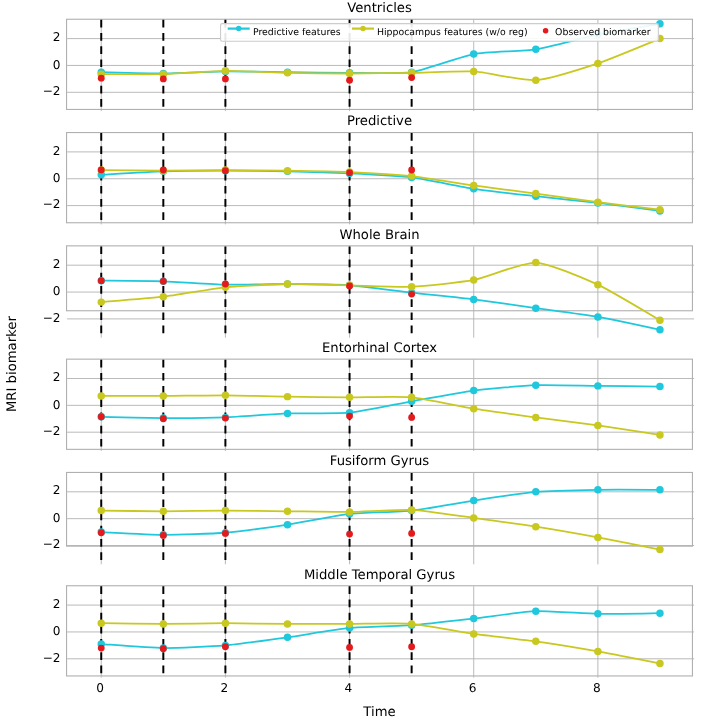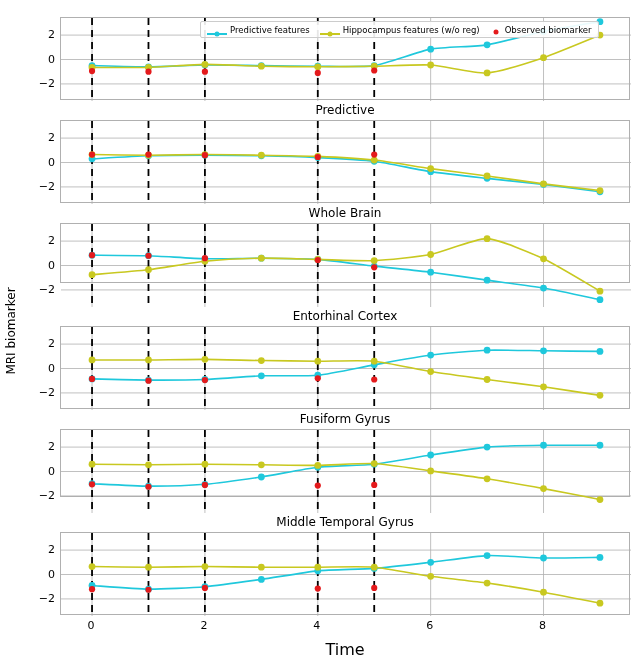--- a/index.html
+++ b/index.html
@@ -34,21 +34,21 @@
     display: block;
     transform: rotate(-90deg);
     white-space: nowrap;
   }
   .xlabel {
     position: absolute;
     left: 60px;
     width: 570px;
     top: 640px;
     text-align: center;
-    font-size: 16px;
+    font-size: 12px;
   }
   .panel {
     position: absolute;
     left: 60px;
     width: 570px;
   }
   .panel-title {
     position: absolute;
     left: 0;
     top: -17px;
@@ -96,21 +96,21 @@
     border-radius: 2px;
     display: flex;
     align-items: center;
     gap: 10px;
     padding: 2px 6px;
     font-size: 8.5px;
     height: 17px;
   }
   .legend-item {
     display: flex;
-    align-items: flex-end;
+    align-items: flex-start;
     gap: 3px;
     white-space: nowrap;
   }
   .legend-line {
     position: relative;
     width: 20px;
     height: 2px;
   }
   .legend-line .dot {
     position: absolute;
@@ -139,20 +139,21 @@
 </head>
 <body>
 
 <div id="root">
   <div class="ylabel">
     <span>MRI biomarker</span>
   </div>
   <div class="xlabel">Time</div>
   <div id="panels">
       <div class="panel" style="top: 17px; height: 83px;">
+        <div class="panel-title">Ventricles</div>
         <div class="plotbox">
           <svg class="layer" width="570" height="83">
             <line x1="0" x2="570" y1="65.91176470588235" y2="65.91176470588235" stroke="#b0b0b0" stroke-width="0.8"></line>
             <line x1="0" x2="570" y1="41.5" y2="41.5" stroke="#b0b0b0" stroke-width="0.8"></line>
             <line x1="0" x2="570" y1="17.088235294117638" y2="17.088235294117638" stroke="#b0b0b0" stroke-width="0.8"></line>
             <line y1="0" y2="83" x1="31.03960396039604" x2="31.03960396039604" stroke="#b0b0b0" stroke-width="0.8"></line>
             <line y1="0" y2="83" x1="143.91089108910887" x2="143.91089108910887" stroke="#b0b0b0" stroke-width="0.8"></line>
             <line y1="0" y2="83" x1="256.78217821782175" x2="256.78217821782175" stroke="#b0b0b0" stroke-width="0.8"></line>
             <line y1="0" y2="83" x1="369.6534653465346" x2="369.6534653465346" stroke="#b0b0b0" stroke-width="0.8"></line>
             <line y1="0" y2="83" x1="482.5247524752475" x2="482.5247524752475" stroke="#b0b0b0" stroke-width="0.8"></line>

